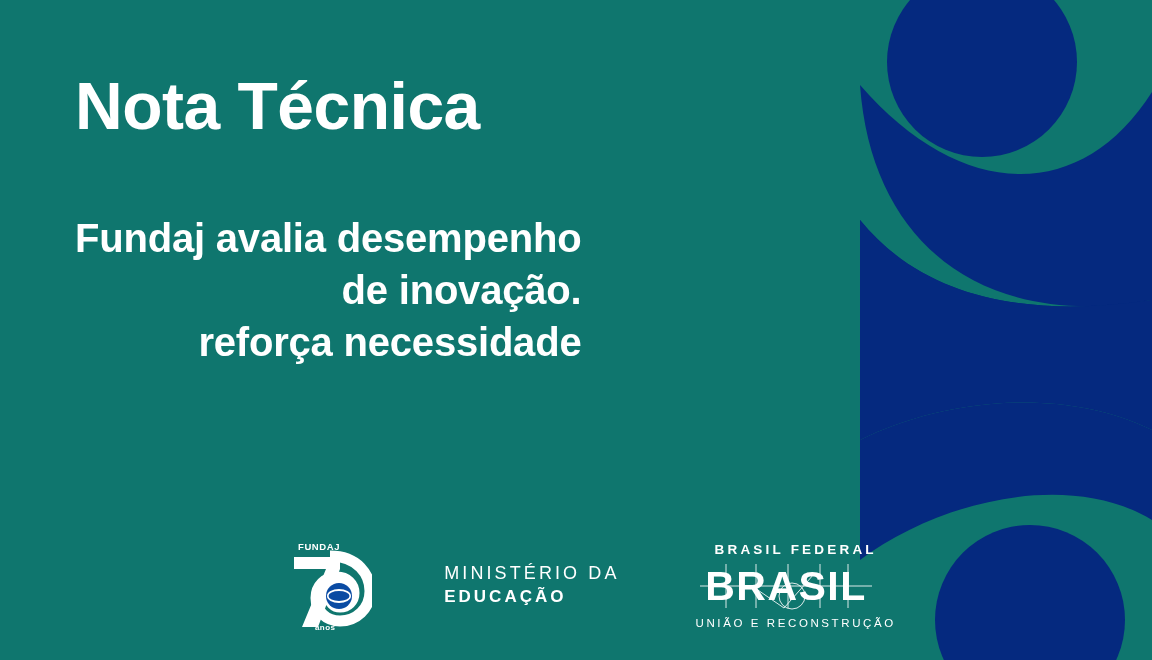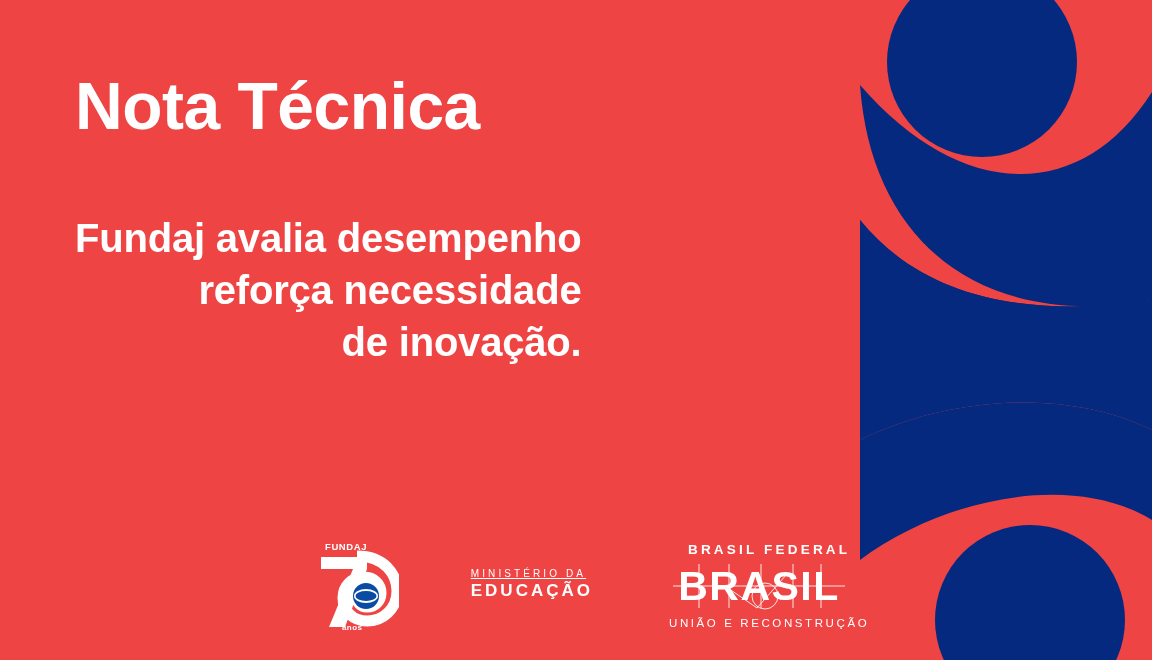--- a/index.html
+++ b/index.html
@@ -5,21 +5,21 @@
   html, body {
     margin: 0;
     padding: 0;
     background: #ffffff;
   }
   #card {
     position: relative;
     width: 1152px;
     height: 660px;
     overflow: hidden;
-    background: #ef4444;
+    background: #0f766e;
     font-family: "Liberation Sans", sans-serif;
     -webkit-font-smoothing: antialiased;
   }
 
   
   #decor {
     position: absolute;
     top: 0;
     right: 0;
     width: 322px;
@@ -81,24 +81,23 @@
 
   
   #mec-logo {
     color: #ffffff;
     text-align: left;
     margin-right: 60px;
     line-height: 1.32;
   }
   #mec-line1 {
     display: block;
-    font-size: 10px;
+    font-size: 18px;
     font-weight: 400;
     letter-spacing: 3.1px;
-    text-decoration: underline;
   }
   #mec-line2 {
     display: block;
     font-size: 17px;
     font-weight: 700;
     letter-spacing: 3.0px;
   }
 
   
   #brasil-logo { text-align: center; color: #ffffff; }
@@ -146,22 +145,22 @@
       <path d="M 30 440 C 110 400 230 385 322 430 L 322 520
                C 240 470 110 500 30 560 Z" fill="#05297f"></path>
     </g>
   </svg>
 
   <div id="text-block">
     <h1 id="page-title">Nota Técnica</h1>
 
     <p id="subtitle">
       <span class="line">Fundaj avalia desempenho</span>
+      <span class="line">de inovação.</span>
       <span class="line">reforça necessidade</span>
-      <span class="line">de inovação.</span>
     </p>
   </div>
 
   <div id="logo-strip">
 
     <div class="logo-slot">
       <svg id="fundaj-logo" viewBox="0 0 86 92">
         <text x="12" y="11" fill="#ffffff" font-family="Liberation Sans, sans-serif" font-size="9.5" font-weight="700" letter-spacing="0.6">FUNDAJ</text>
 
         <path d="M 8 18 L 54 18 L 54 30 L 32 88 L 16 88 L 40 30 L 8 30 Z" fill="#ffffff"></path>

